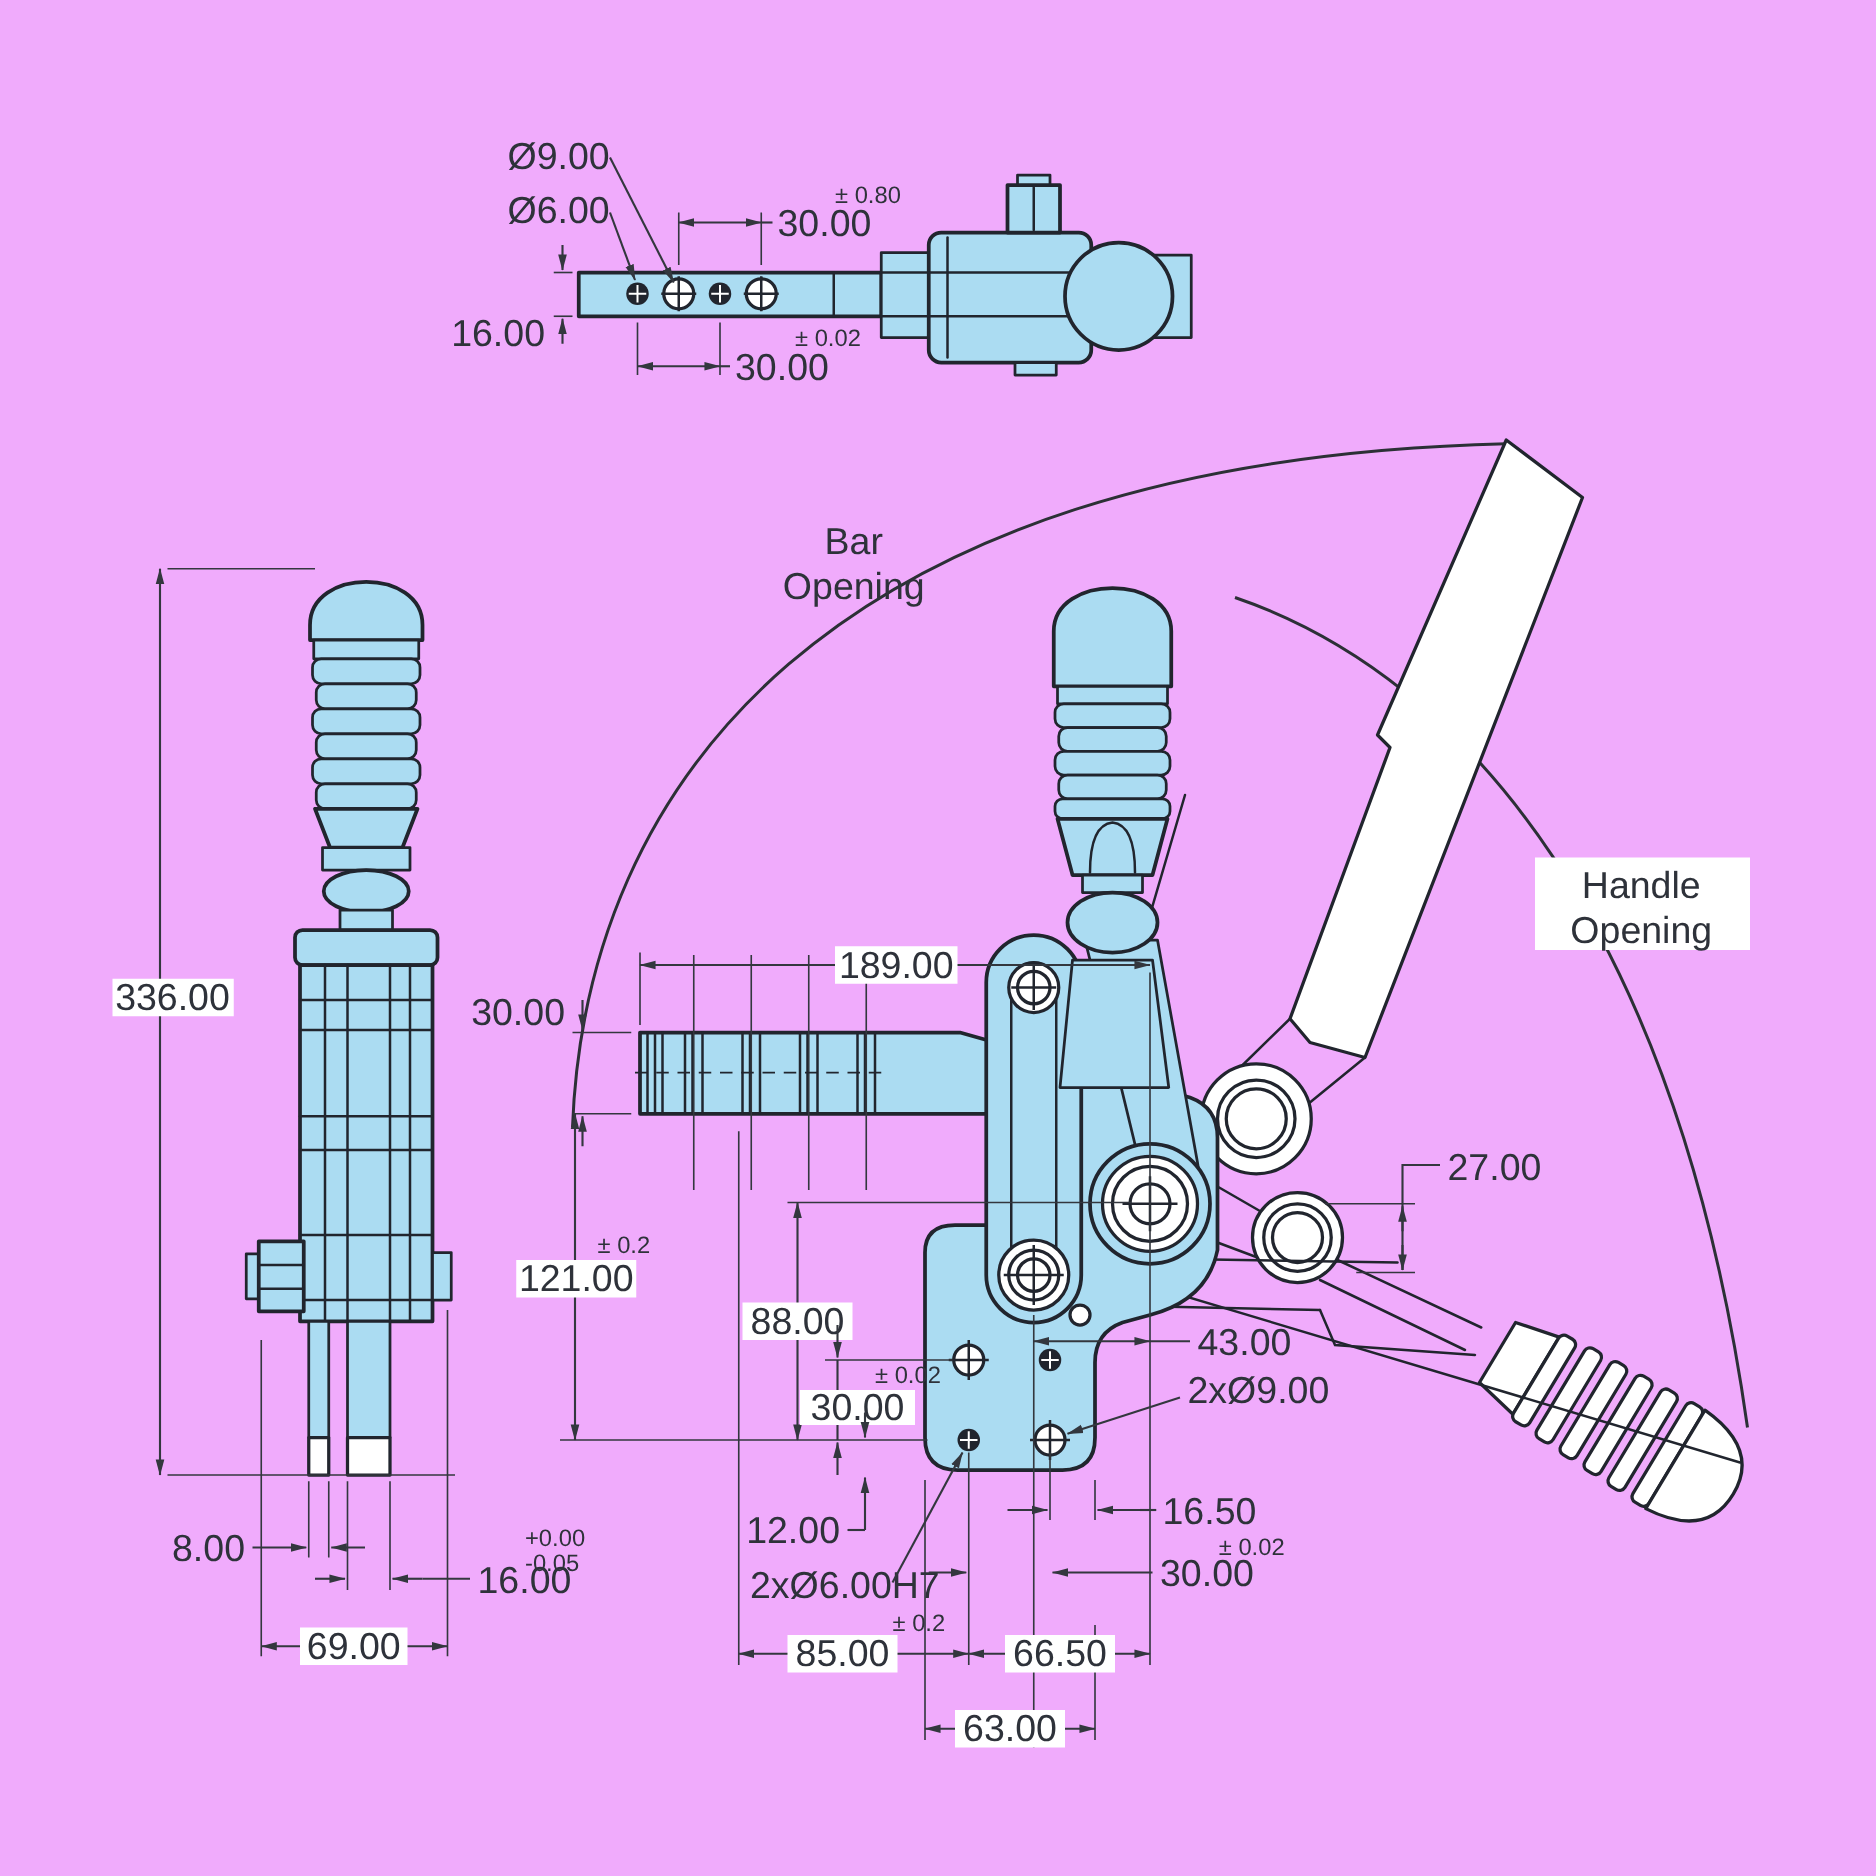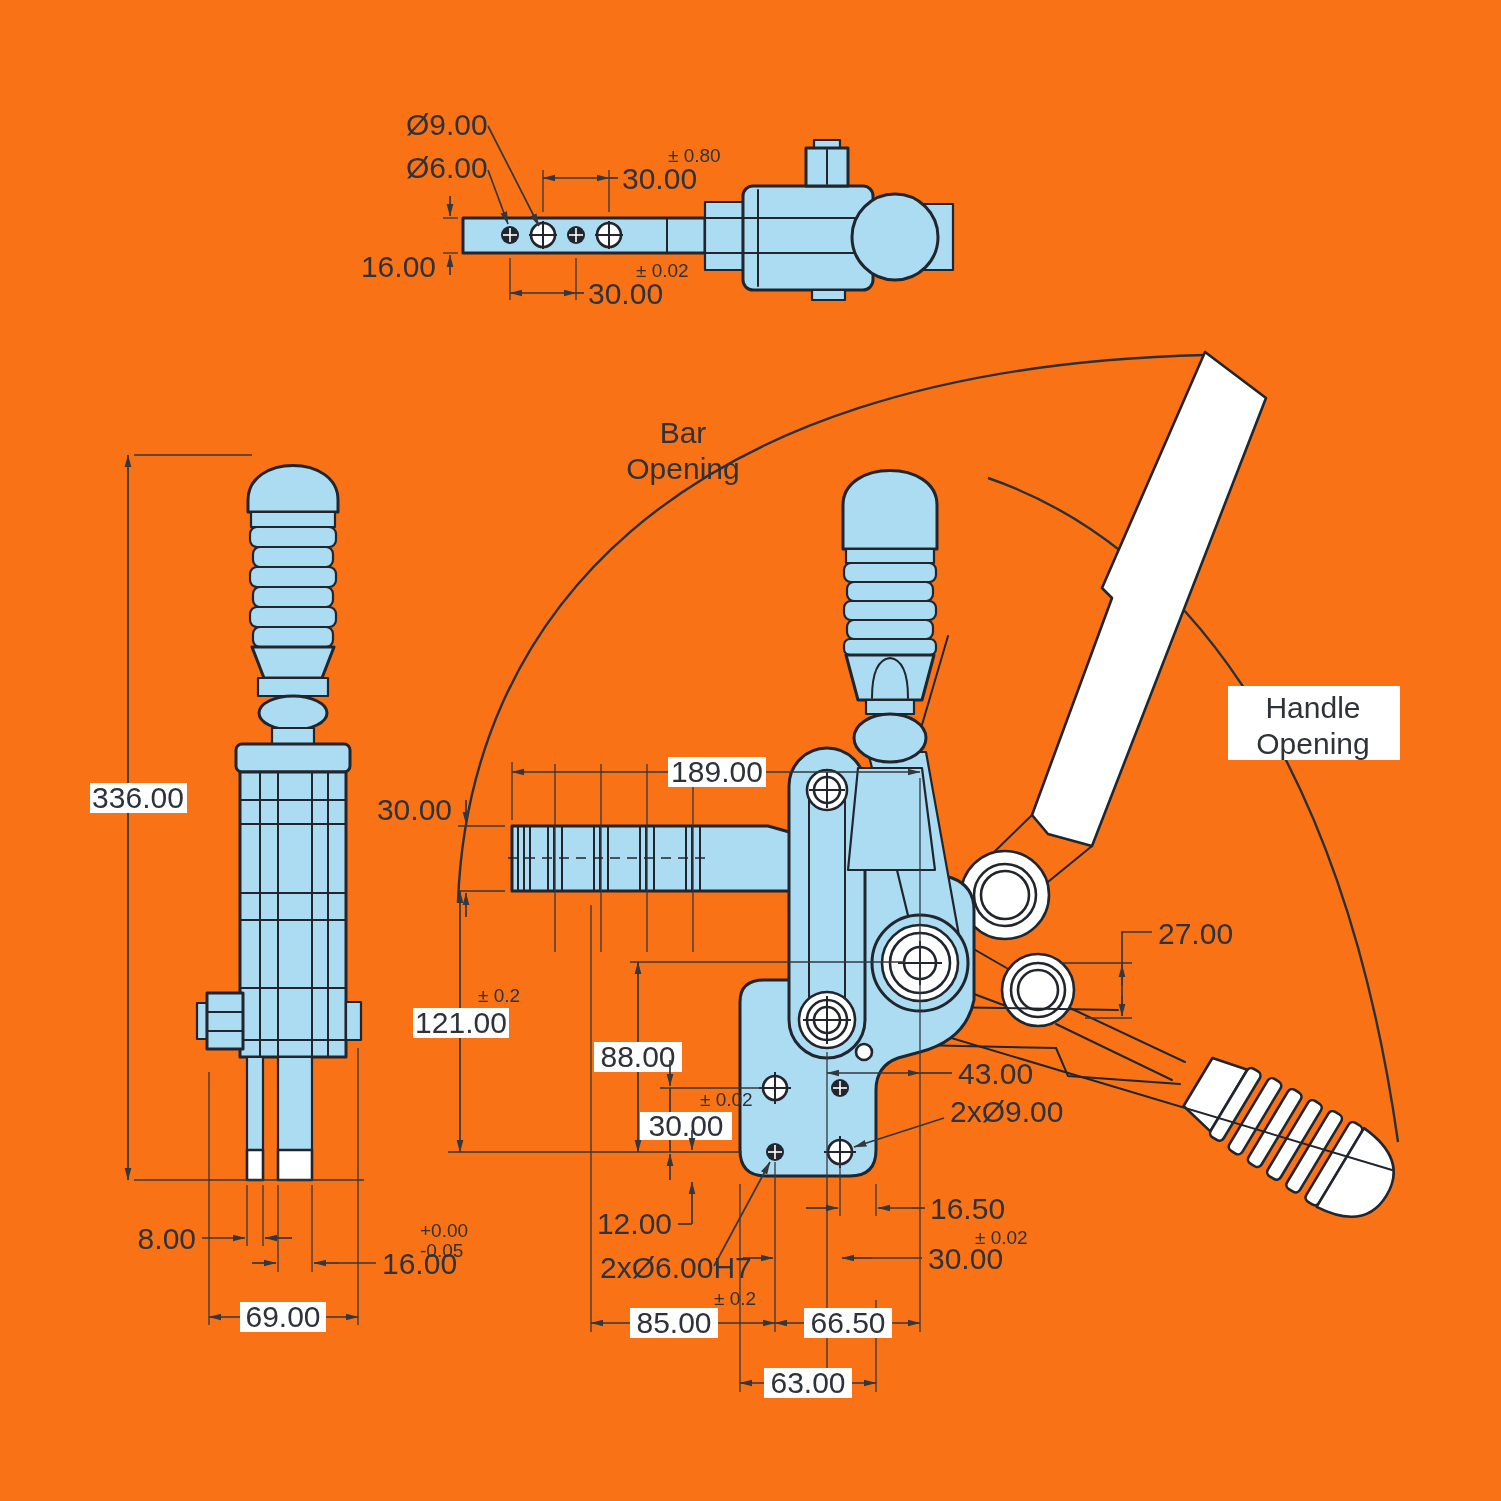--- a/index.html
+++ b/index.html
@@ -1,16 +1,16 @@
 <!DOCTYPE html>
 <html><head>
 <meta charset="utf-8">
 <style>
   html,body{margin:0;padding:0;background:#ffffff;}
-  .stage{width:1501px;height:1501px;position:relative;background:#f97316;font-family:"Liberation Sans",sans-serif;}
+  .stage{width:1501px;height:1501px;position:relative;background:#f0abfc;font-family:"Liberation Sans",sans-serif;}
   svg{position:absolute;left:0;top:0;}
   .p  {fill:#abdcf2;stroke:#21252e;stroke-width:3;stroke-linejoin:round;}
   .p2 {fill:#abdcf2;stroke:#21252e;stroke-width:2.2;stroke-linejoin:round;}
   .pw {fill:#ffffff;stroke:#21252e;stroke-width:2.6;stroke-linejoin:round;}
   .ln2{fill:none;stroke:#21252e;stroke-width:2;stroke-linecap:round;}
   .dim{fill:none;stroke:#33373e;stroke-width:1.7;}
   .xln{fill:none;stroke:#33373e;stroke-width:1.3;}
   .arc{fill:none;stroke:#2c3036;stroke-width:2.4;}
   .dash{fill:none;stroke:#21252e;stroke-width:1.4;stroke-dasharray:10 7;}
   text{fill:#2e323a;}

